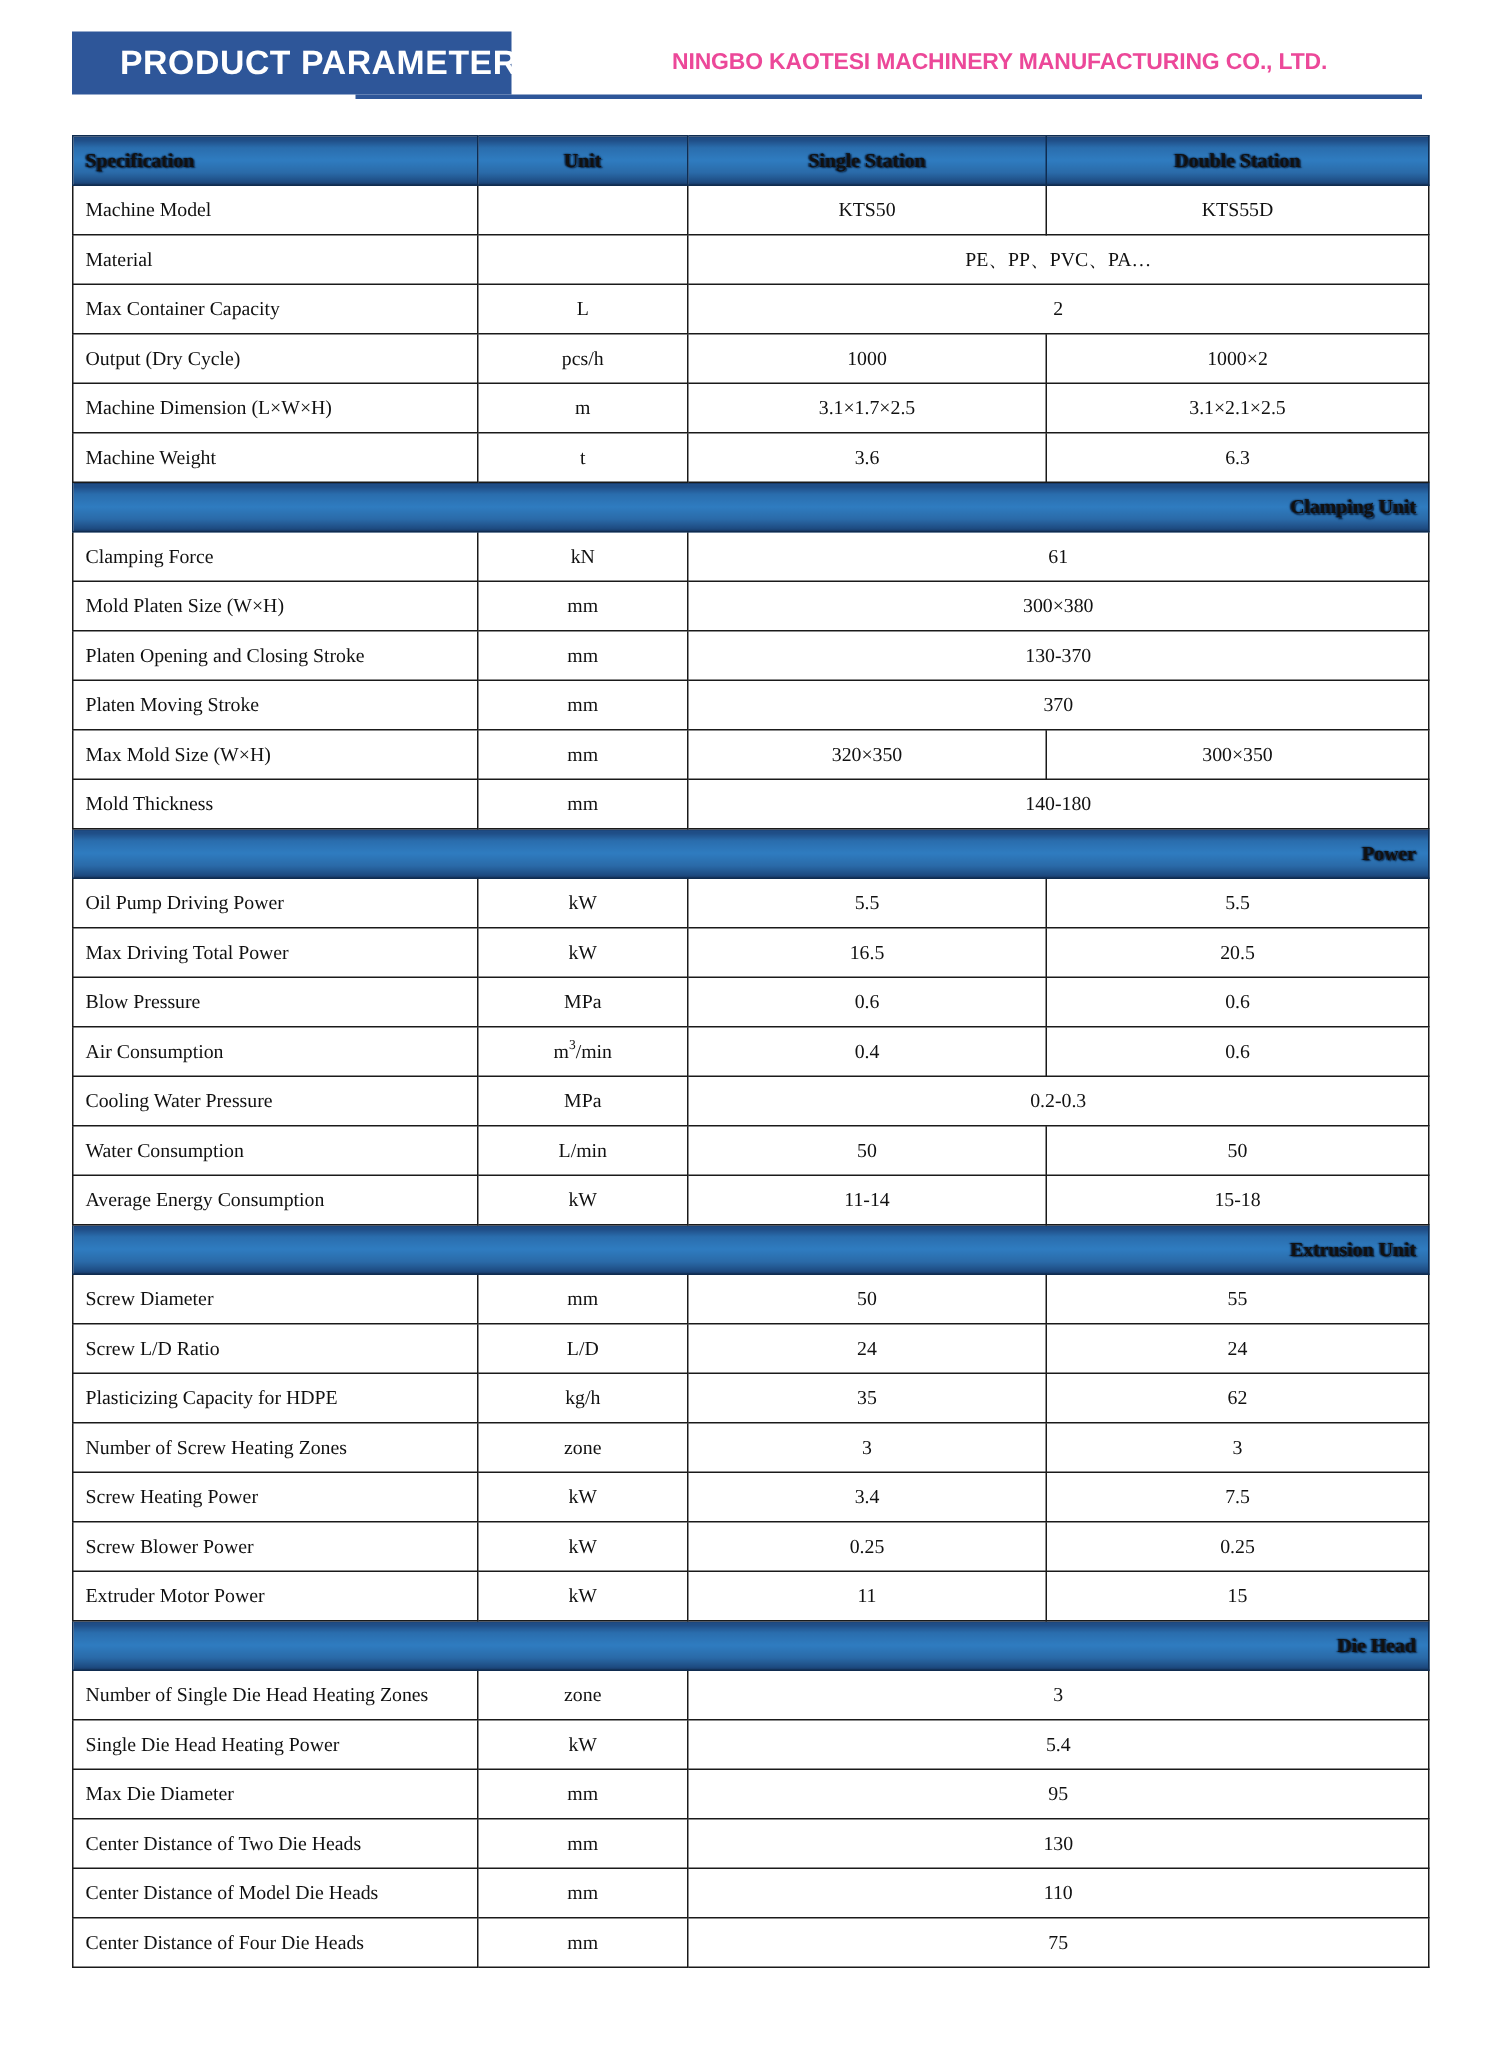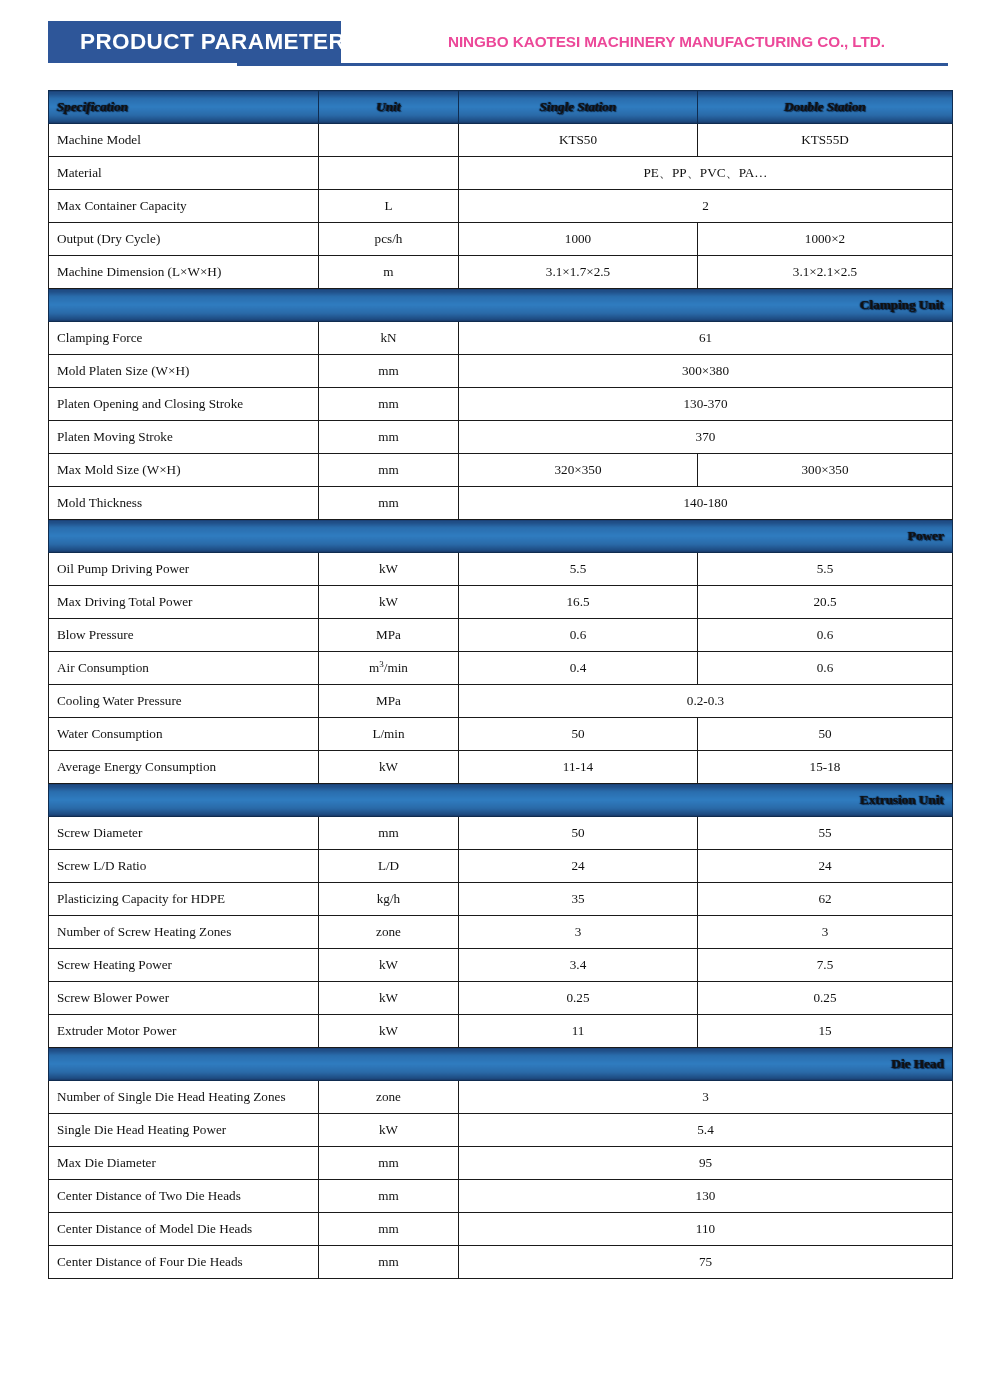--- a/index.html
+++ b/index.html
@@ -108,21 +108,20 @@
   }
   td.title-row {
     text-align: center;
     height: 28px;
     font-size: 13.6px;
   }
   td.col-head {
     text-align: center;
     height: 30px;
     font-size: 13.4px;
-    font-style: italic;
   }
   td.col-head.left {
     text-align: left;
   }
   td.section-row {
     text-align: right;
     height: 28px;
     font-size: 13.4px;
     padding-left: 9px;
   }
@@ -186,20 +185,26 @@
           <td class="center-cell">1000</td>
           <td class="center-cell">1000×2</td>
         </tr>
         <tr>
           <td class="spec-cell">Machine Dimension (L×W×H)</td>
           <td class="center-cell">m</td>
           <td class="center-cell">3.1×1.7×2.5</td>
           <td class="center-cell">3.1×2.1×2.5</td>
         </tr>
         <tr>
+          <td class="spec-cell">Machine Weight</td>
+          <td class="center-cell">t</td>
+          <td class="center-cell">3.6</td>
+          <td class="center-cell">6.3</td>
+        </tr>
+        <tr>
           <td class="blue-grad section-row" colspan="4">Clamping Unit</td>
         </tr>
         <tr>
           <td class="spec-cell">Clamping Force</td>
           <td class="center-cell">kN</td>
           <td class="center-cell" colspan="2">61</td>
         </tr>
         <tr>
           <td class="spec-cell">Mold Platen Size (W×H)</td>
           <td class="center-cell">mm</td>

